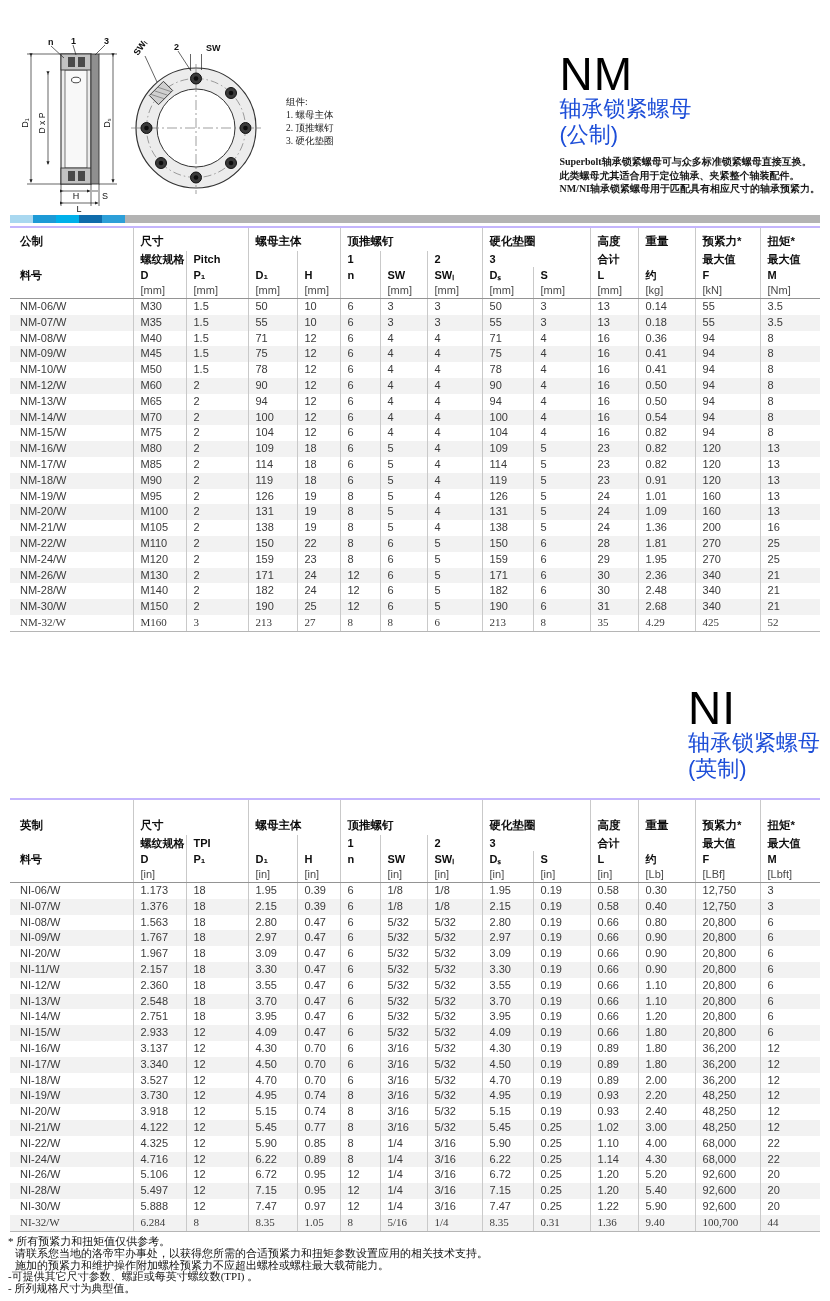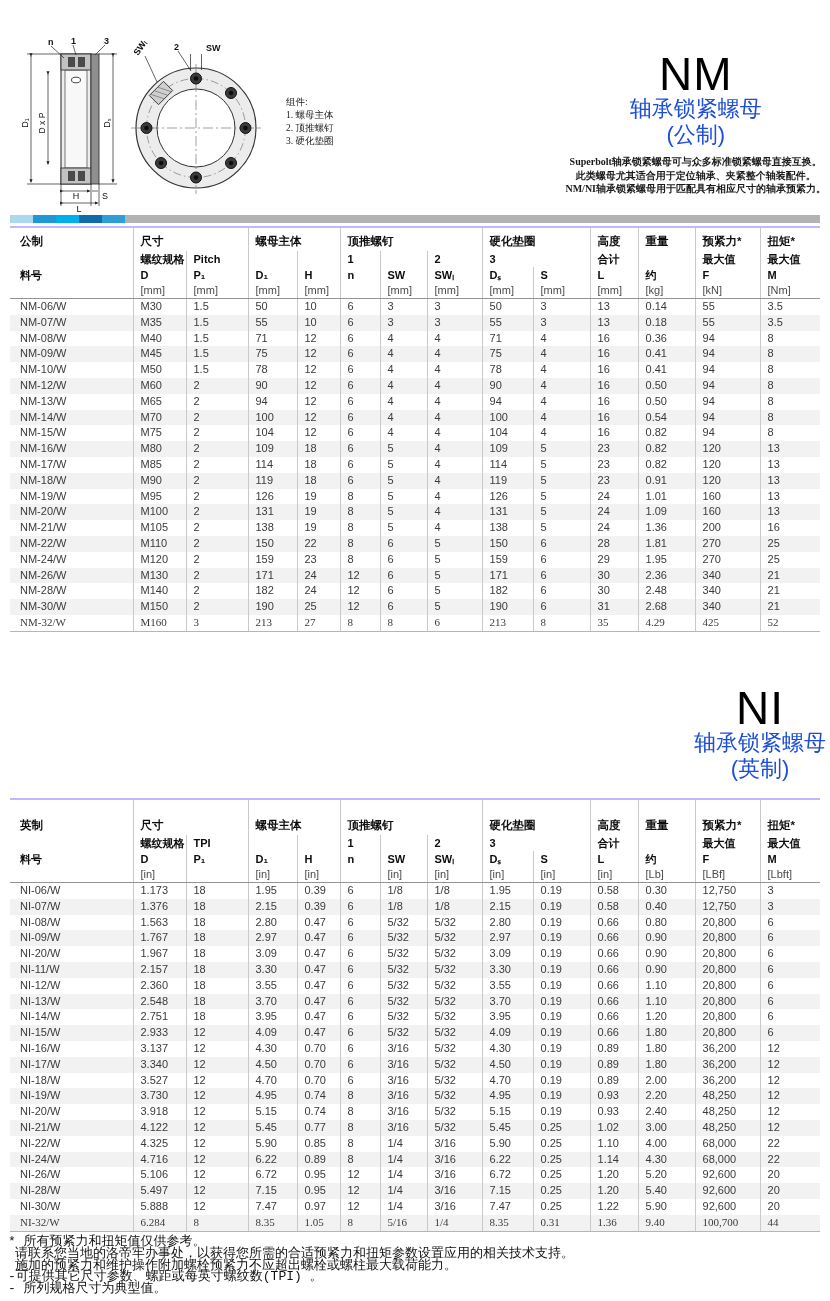--- a/index.html
+++ b/index.html
@@ -1,20 +1,20 @@
 <!DOCTYPE html>
 <html><head>
 <meta charset="utf-8">
 <style>
   html,body{margin:0;padding:0;background:#fff;}
   .page{position:relative;width:830px;height:1301px;background:#fff;overflow:hidden;
         font-family:"Liberation Sans",sans-serif;color:#222;}
 
   
-  .title-block{position:absolute;right:4px;text-align:center;}
+  .title-block{position:absolute;right:10px;text-align:left;}
   .big-code{font-size:46px;line-height:44px;font-weight:300;letter-spacing:1px;color:#000;}
   .sub{font-size:22px;line-height:26px;font-weight:400;color:#1d4ed8;}
   .desc{margin-top:7px;font-size:10px;line-height:13.5px;color:#1a1a1a;
         font-family:"Liberation Serif",serif;font-weight:bold;}
 
   
   .bar{position:absolute;left:10px;top:215px;width:810px;height:8px;display:flex;}
   .bar .seg{width:23px;height:8px;}
   .bar .fill{flex:1;height:8px;}
 
@@ -34,22 +34,22 @@
   td.p2{padding-left:2px;}
   tbody tr:nth-child(even){background:#f2f2f2;}
   tbody tr:last-child td{border-bottom:1px solid #b5b5b5;font-family:Liberation Serif, serif;}
 
   
   .svgwrap{position:absolute;}
   .comp{position:absolute;left:286px;top:96px;font-size:9.5px;line-height:13px;
         color:#222;font-family:"Liberation Serif",serif;}
 
   
-  .fns{position:absolute;left:8px;top:1236px;font-size:13px;line-height:11.8px;
-       color:#111;font-family:Liberation Mono, monospace;}
+  .fns{position:absolute;left:8px;top:1236px;font-size:11px;line-height:11.8px;
+       color:#111;font-family:Liberation Serif, serif;}
   .fns .ind{padding-left:7px;}
 </style>
 </head>
 <body>
 
 <div class="page">
 
   <div class="svgwrap" style="left:15px;top:36px;width:112px;height:176px">
     <svg width="112" height="176" viewBox="0 0 112 176">
       <defs>

